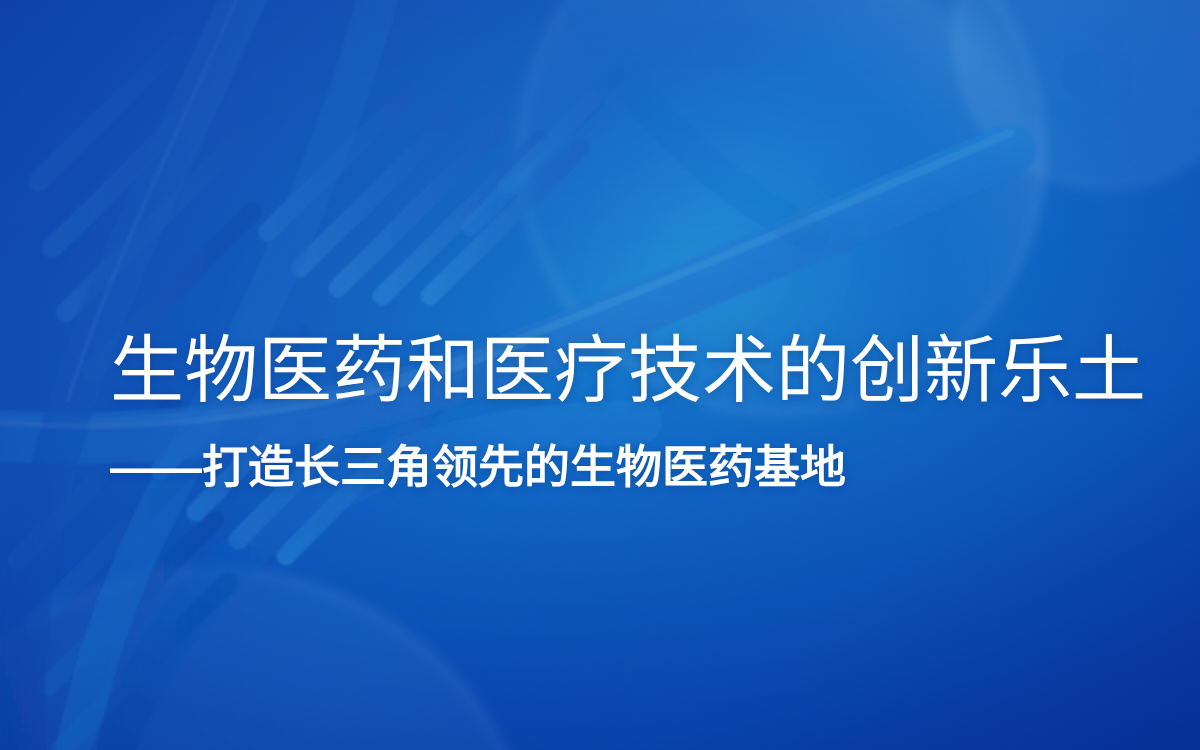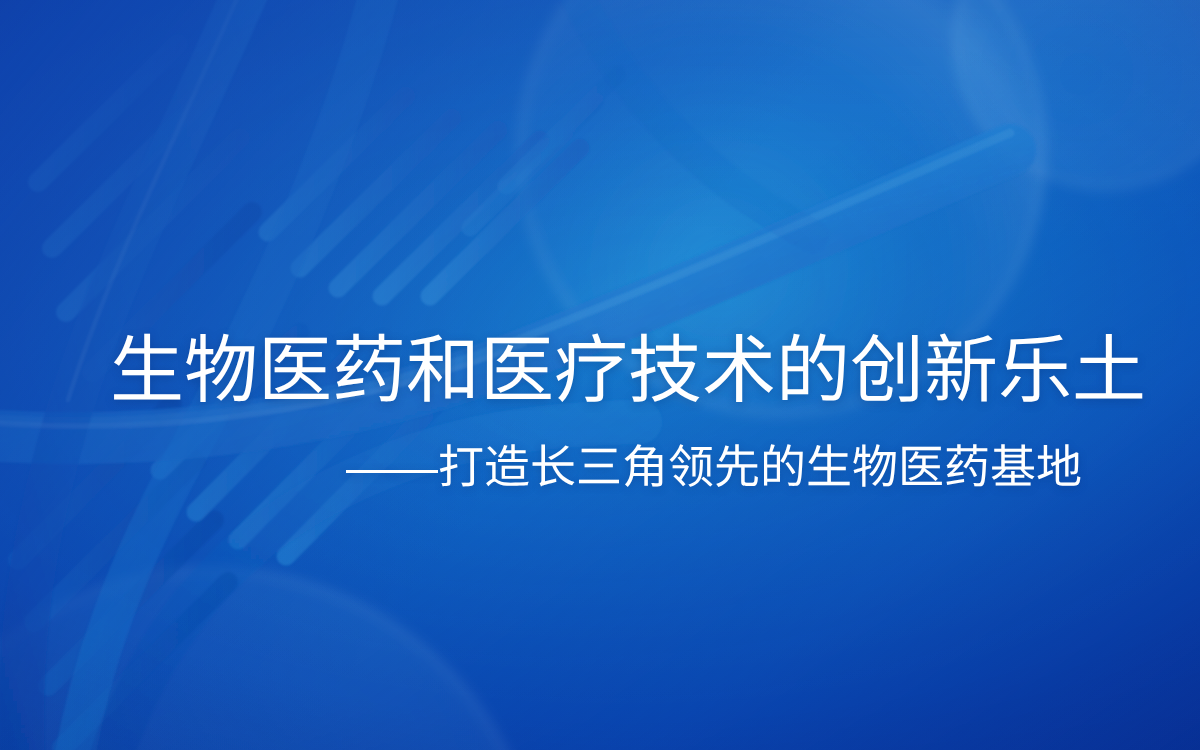--- a/index.html
+++ b/index.html
@@ -73,25 +73,25 @@
     letter-spacing: 0px;
     font-weight: 400;
     white-space: nowrap;
     text-shadow: 0 2px 10px rgba(4,32,96,0.30);
   }
   .sub-title {
     position: absolute;
     left: 110px;
     top: 438px;
     width: 972px;
-    text-align: right;
+    text-align: left;
     color: #ffffff;
     font-size: 46px;
     line-height: 58px;
-    font-weight: 400;
+    font-weight: 700;
     white-space: nowrap;
     text-shadow: 0 2px 8px rgba(4,32,96,0.28);
   }
 </style>
 </head>
 <body>
 
 <div id="banner">
 
   <div class="bg-base"></div>

